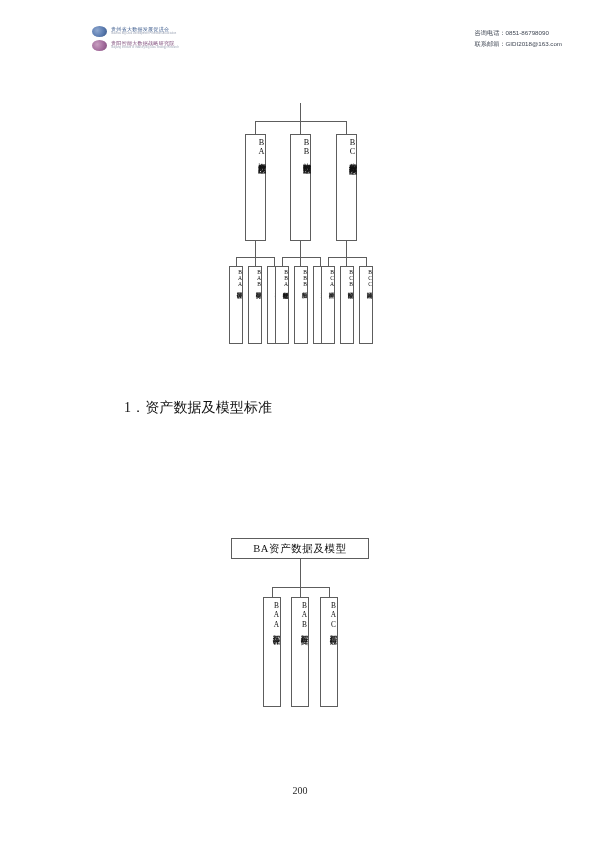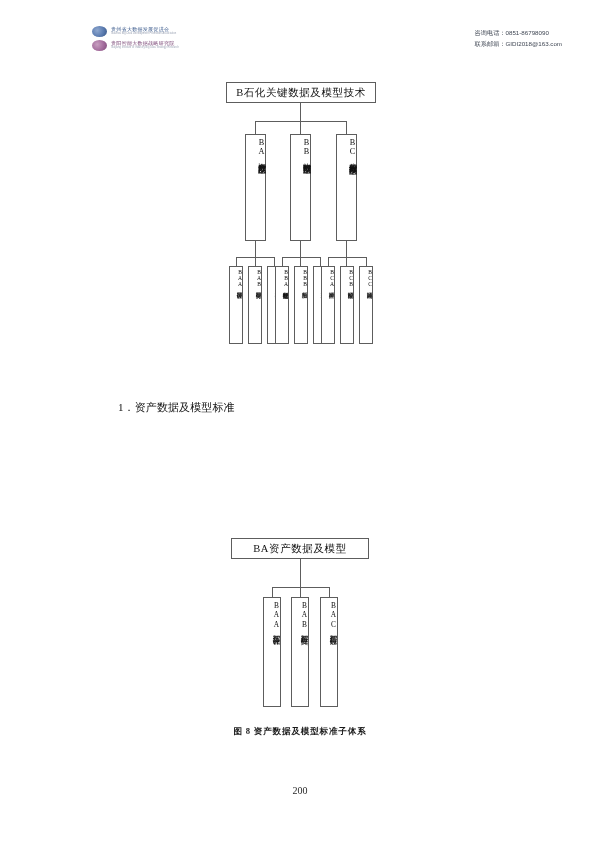--- a/index.html
+++ b/index.html
@@ -146,21 +146,21 @@
     letter-spacing: 0.8px;
     font-weight: bold;
     color: #1a1a1a;
   }
 
   
   .body-block {
     position: absolute;
     left: 96px;
     width: 410px;
-    font-size: 11px;
+    font-size: 14px;
     line-height: 25.4px;
     color: #121212;
     letter-spacing: 0.1px;
   }
   .body-block p { margin: 0; }
   .indent2 { text-indent: 2em; }
 
   
   .fig2 {
     position: absolute;
@@ -204,21 +204,20 @@
     </div>
 
     <div class="header-contact">
       <div><span>咨询电话：</span><span>0851-86798090</span></div>
       <div><span>联系邮箱：</span><span>GIDI2018@163.com</span></div>
     </div>
   </div>
 
   <div class="fig1">
 
-    <div class="box top" style="left:226px; top:4px; width:150px; height:21px;">B石化关键数据及模型技术</div>
 
     <div class="ln v" style="left:300px; top:25px; height:18px;"></div>
 
     <div class="ln h" style="left:255px; top:43px; width:91px;"></div>
     <div class="ln v" style="left:255px; top:43px; height:13px;"></div>
     <div class="ln v" style="left:300px; top:43px; height:13px;"></div>
     <div class="ln v" style="left:346px; top:43px; height:13px;"></div>
 
     <div class="box vert" style="left:245px; top:56px; width:21px; height:107px;">BA资产数据及模型</div>
     <div class="box vert" style="left:290px; top:56px; width:21px; height:107px;">BB物料数据及模型</div>
@@ -270,18 +269,17 @@
 
     <div class="ln h" style="left:272px; top:57px; width:57px;"></div>
     <div class="ln v" style="left:272px; top:57px; height:10px;"></div>
     <div class="ln v" style="left:300px; top:57px; height:10px;"></div>
     <div class="ln v" style="left:329px; top:57px; height:10px;"></div>
 
     <div class="box vert" style="left:263px; top:67px; width:18px; height:110px; font-size:7.4px;">BAA智能工厂设计</div>
     <div class="box vert" style="left:291px; top:67px; width:18px; height:110px; font-size:7.4px;">BAB智能工厂交付</div>
     <div class="box vert" style="left:320px; top:67px; width:18px; height:110px; font-size:7.4px;">BAC智能工厂运行</div>
 
-    <div class="caption" style="top:196px;">图 8  资产数据及模型标准子体系</div>
   </div>
 
   <div class="pagenum">200</div>
 
 </div>
 
 </body></html>

